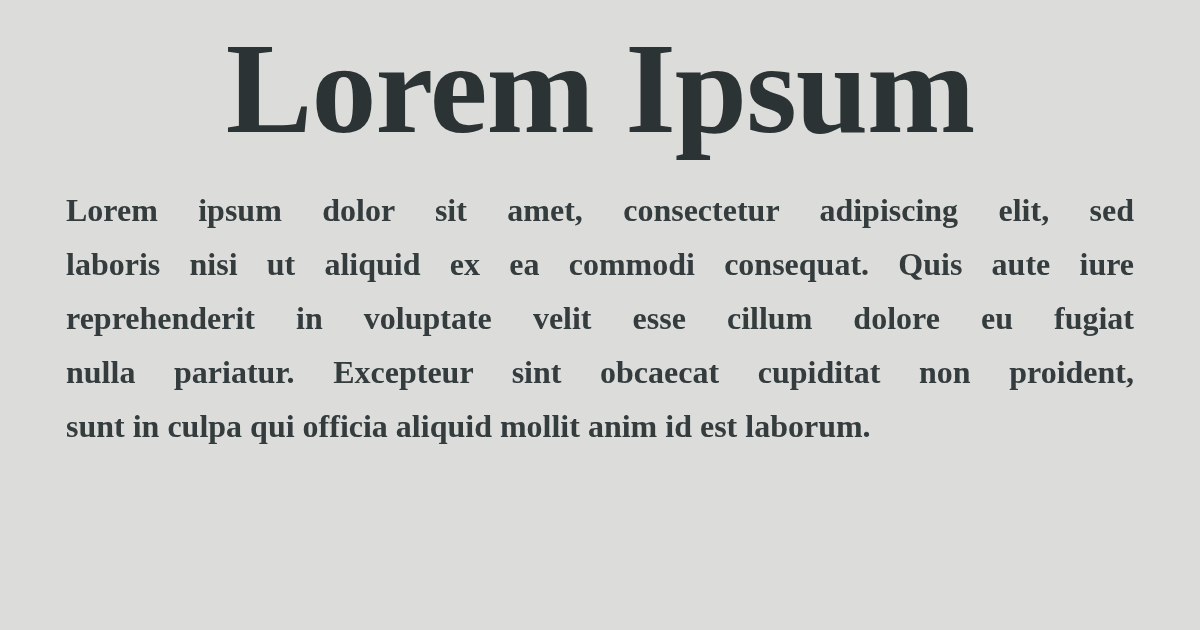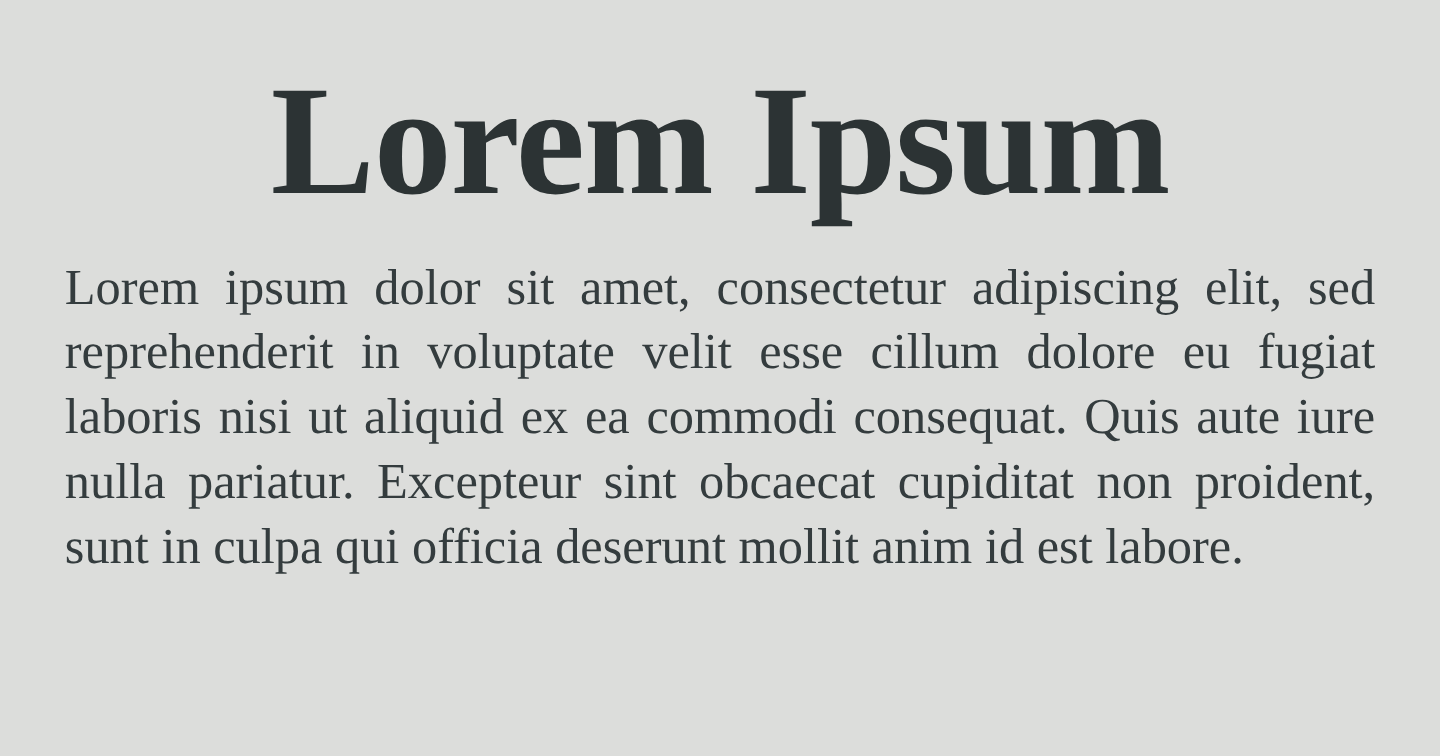--- a/index.html
+++ b/index.html
@@ -7,54 +7,54 @@
   body {
     width: 1200px;
     height: 630px;
     overflow: hidden;
     background: var(--background, #dcdddb);
     font-family: "Liberation Serif", serif;
   }
   .page {
     width: 1200px;
     height: 630px;
-    padding: 42px 54px 0;
+    padding: 12px 54px 0;
   }
   .title {
     margin: 16px 0 0;
     font-family: "Liberation Serif", serif;
     font-weight: 700;
     font-size: 130px;
     line-height: 120px;
     letter-spacing: -1px;
     text-align: center;
     color: var(--title-color, #2c3334);
   }
   .paragraph {
-    margin: 35px 0 0;
+    margin: 35px 12px 0;
     font-family: "Liberation Serif", serif;
-    font-weight: 400;
-    font-size: 42px;
+    font-weight: 700;
+    font-size: 32px;
     line-height: 54px;
     color: var(--body-color, #343c3e);
   }
   .paragraph .line {
     display: block;
     text-align: justify;
     text-align-last: justify;
   }
   .paragraph .line:last-child {
     text-align-last: left;
   }
 </style>
 </head>
 <body>
 
 <div class="page">
   <h1 class="title">Lorem Ipsum</h1>
   <p class="paragraph">
     <span class="line">Lorem ipsum dolor sit amet, consectetur adipiscing elit, sed</span>
+    <span class="line">laboris nisi ut aliquid ex ea commodi consequat. Quis aute iure</span>
     <span class="line">reprehenderit in voluptate velit esse cillum dolore eu fugiat</span>
-    <span class="line">laboris nisi ut aliquid ex ea commodi consequat. Quis aute iure</span>
     <span class="line">nulla pariatur. Excepteur sint obcaecat cupiditat non proident,</span>
-    <span class="line">sunt in culpa qui officia deserunt mollit anim id est labore.</span>
+    <span class="line">sunt in culpa qui officia aliquid mollit anim id est laborum.</span>
   </p>
 </div>
 
 </body></html>

